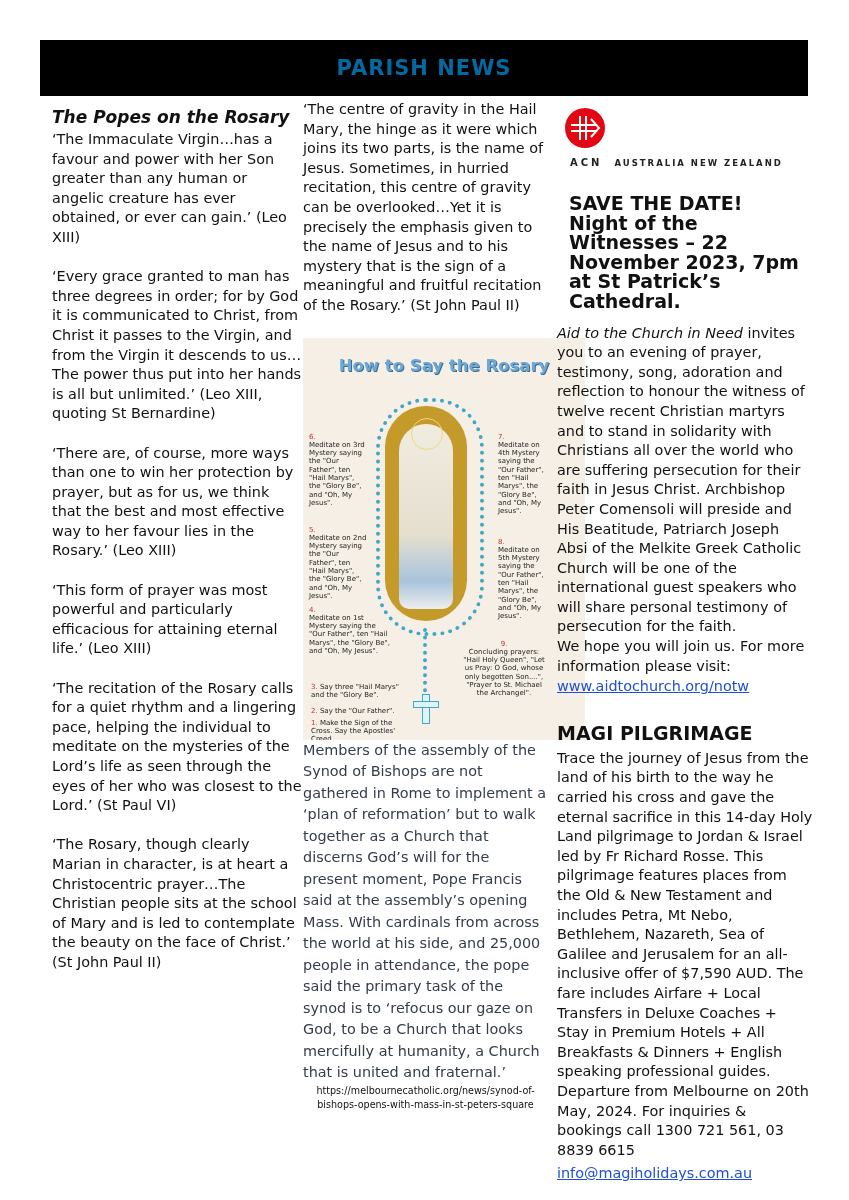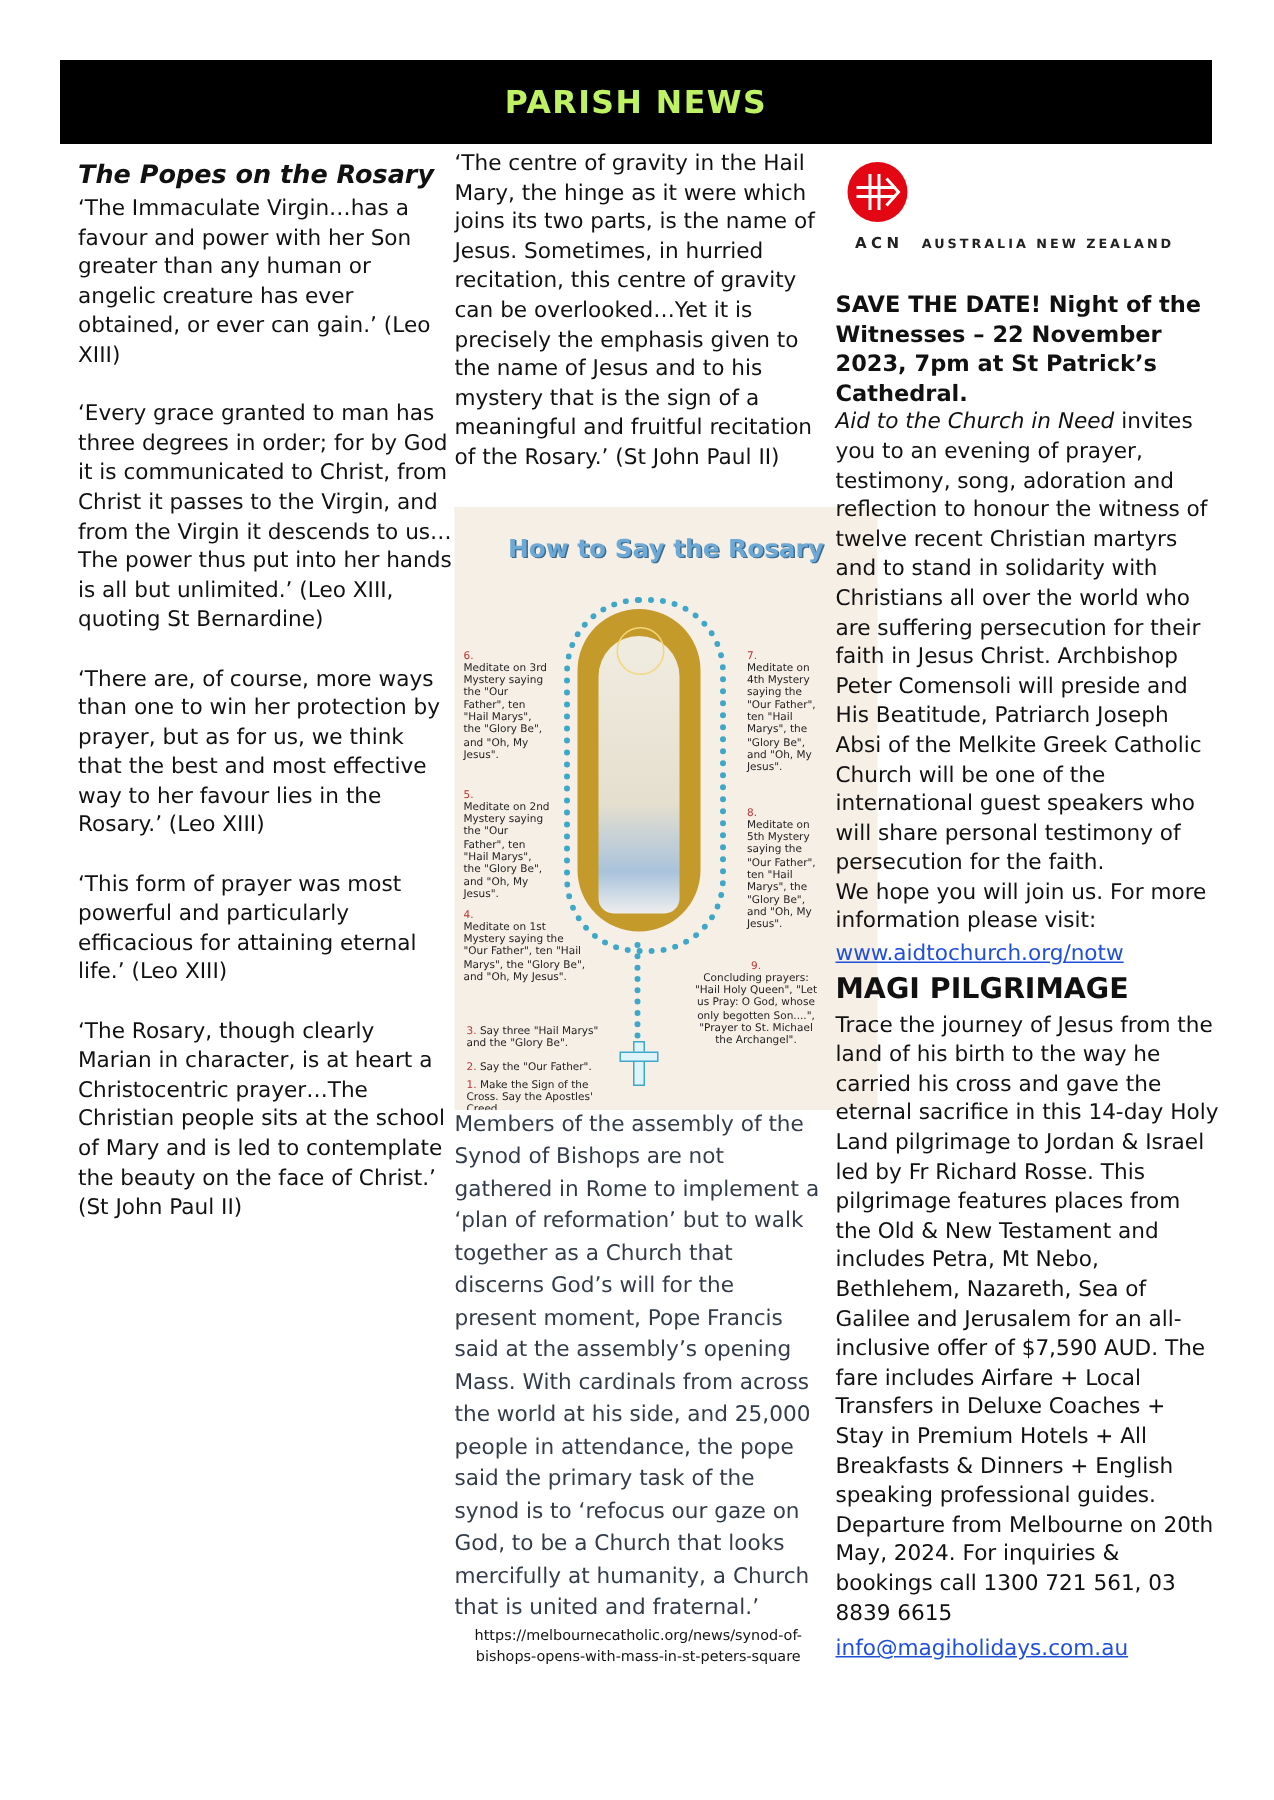--- a/index.html
+++ b/index.html
@@ -1,30 +1,30 @@
 <!DOCTYPE html>
 <html><head>
 <meta charset="utf-8">
 <style>
   html, body { margin: 0; padding: 0; background: #ffffff; }
   body { width: 849px; height: 1200px; position: relative; overflow: hidden;
          font-family: "DejaVu Sans", sans-serif; color: #111; }
   .banner { position: absolute; left: 40px; top: 40px; width: 768px; height: 56px;
-            background: #000; color: #bef264; text-align: center; }
+            background: #000; color: #0369a1; text-align: center; }
   .banner h1 { margin: 0; font-size: 21px; font-weight: bold; letter-spacing: 1px;
                line-height: 56px; padding-top: 0; }
   .col { position: absolute; top: 100px; }
   .col1 { left: 52px; width: 250px; }
   .col2 { left: 303px; width: 245px; }
   .col3 { left: 557px; width: 256px; }
   .body-text { font-size: 14.4px; line-height: 19.6px; margin: 0; }
   .quote { margin: 0 0 19.6px 0; font-size: 14.4px; line-height: 19.6px; }
   .sect-title { font-size: 17px; font-weight: bold; font-style: italic; margin: 6px 0 2px 0; line-height: 22px; }
   .head-bold { font-size: 19px; font-weight: bold; margin: 0 0 4px 0; line-height: 24px; }
-  .save-date { font-size: 15px; font-weight: bold; line-height: 19.6px; margin: 0; }
+  .save-date { font-size: 19px; font-weight: bold; line-height: 19.6px; margin: 12px; }
   .synod-text { color: #333d4a; font-size: 14.4px; line-height: 21.5px; margin: 0; }
   .source { font-size: 9.6px; line-height: 14px; color: #111; text-align: center; }
   a.link { color: #1f4ed8; text-decoration: underline; }
   
   .rosary { position: relative; width: 282px; height: 402px; margin-top: 22px;
             background: #f6efe6; overflow: hidden; }
   .rosary .rtitle { position: absolute; top: 18px; left: 0; width: 100%; text-align: center;
                     font-family: "DejaVu Sans", sans-serif; font-weight: bold; font-size: 16.5px;
                     color: #6ea8d4; text-shadow: 1px 1px 0 #3d6b8c; }
   .rosary .arch { position: absolute; left: 82px; top: 68px; width: 82px; height: 215px;
@@ -56,20 +56,21 @@
 <div class="banner">
   <h1>PARISH NEWS</h1>
 </div>
 
 <div class="col col1">
   <div class="sect-title">The Popes on the Rosary</div>
   <p class="quote">‘The Immaculate Virgin…has a favour and power with her Son greater than any human or angelic creature has ever obtained, or ever can gain.’ (Leo XIII)</p>
   <p class="quote">‘Every grace granted to man has three degrees in order; for by God it is communicated to Christ, from Christ it passes to the Virgin, and from the Virgin it descends to us…The power thus put into her hands is all but unlimited.’ (Leo XIII, quoting St Bernardine)</p>
   <p class="quote">‘There are, of course, more ways than one to win her protection by prayer, but as for us, we think that the best and most effective way to her favour lies in the Rosary.’ (Leo XIII)</p>
   <p class="quote">‘This form of prayer was most powerful and particularly efficacious for attaining eternal life.’ (Leo XIII)</p>
+  <p class="quote">‘The recitation of the Rosary calls for a quiet rhythm and a lingering pace, helping the individual to meditate on the mysteries of the Lord’s life as seen through the eyes of her who was closest to the Lord.’ (St Paul VI)</p>
   <p class="quote">‘The Rosary, though clearly Marian in character, is at heart a Christocentric prayer…The Christian people sits at the school of Mary and is led to contemplate the beauty on the face of Christ.’ (St John Paul II)</p>
 </div>
 
 <div class="col col2">
   <p class="body-text">‘The centre of gravity in the Hail Mary, the hinge as it were which joins its two parts, is the name of Jesus. Sometimes, in hurried recitation, this centre of gravity can be overlooked…Yet it is precisely the emphasis given to the name of Jesus and to his mystery that is the sign of a meaningful and fruitful recitation of the Rosary.’ (St John Paul II)</p>
 
   <div class="rosary">
     <div class="rtitle">How to Say the Rosary</div>
     <div class="arch"></div>
     <div class="mary"></div>
@@ -108,16 +109,16 @@
     <div class="sub">
       <b>ACN</b><span>AUSTRALIA NEW ZEALAND</span>
     </div>
   </div>
 
   <p class="save-date" style="margin-top:20px;">SAVE THE DATE! Night of the Witnesses – 22 November 2023, 7pm at St Patrick’s Cathedral.</p>
   <p class="body-text"><i>Aid to the Church in Need</i><span> invites you to an evening of prayer, testimony, song, adoration and reflection to honour the witness of twelve recent Christian martyrs and to stand in solidarity with Christians all over the world who are suffering persecution for their faith in Jesus Christ. Archbishop Peter Comensoli will preside and His Beatitude, Patriarch Joseph Absi of the Melkite Greek Catholic Church will be one of the international guest speakers who will share personal testimony of persecution for the faith.</span></p>
   <p class="body-text">We hope you will join us. For more information please visit:</p>
   <a class="link body-text" href="#">www.aidtochurch.org/notw</a>
 
-  <div class="head-bold" style="">MAGI PILGRIMAGE</div>
+  <div class="head-bold" style="margin-top:24px;">MAGI PILGRIMAGE</div>
   <p class="body-text">Trace the journey of Jesus from the land of his birth to the way he carried his cross and gave the eternal sacrifice in this 14-day Holy Land pilgrimage to Jordan &amp; Israel led by Fr Richard Rosse. This pilgrimage features places from the Old &amp; New Testament and includes Petra, Mt Nebo, Bethlehem, Nazareth, Sea of Galilee and Jerusalem  for an all-inclusive offer of $7,590 AUD. The fare includes Airfare + Local Transfers in Deluxe Coaches + Stay in Premium Hotels + All Breakfasts &amp; Dinners +  English speaking professional guides. Departure from Melbourne on 20th May, 2024. For inquiries &amp; bookings call 1300 721 561, 03 8839 6615</p>
   <a class="link body-text" href="#" style="display:inline-block; margin-top:4px;">info@magiholidays.com.au</a>
 </div>
 
 </body></html>

